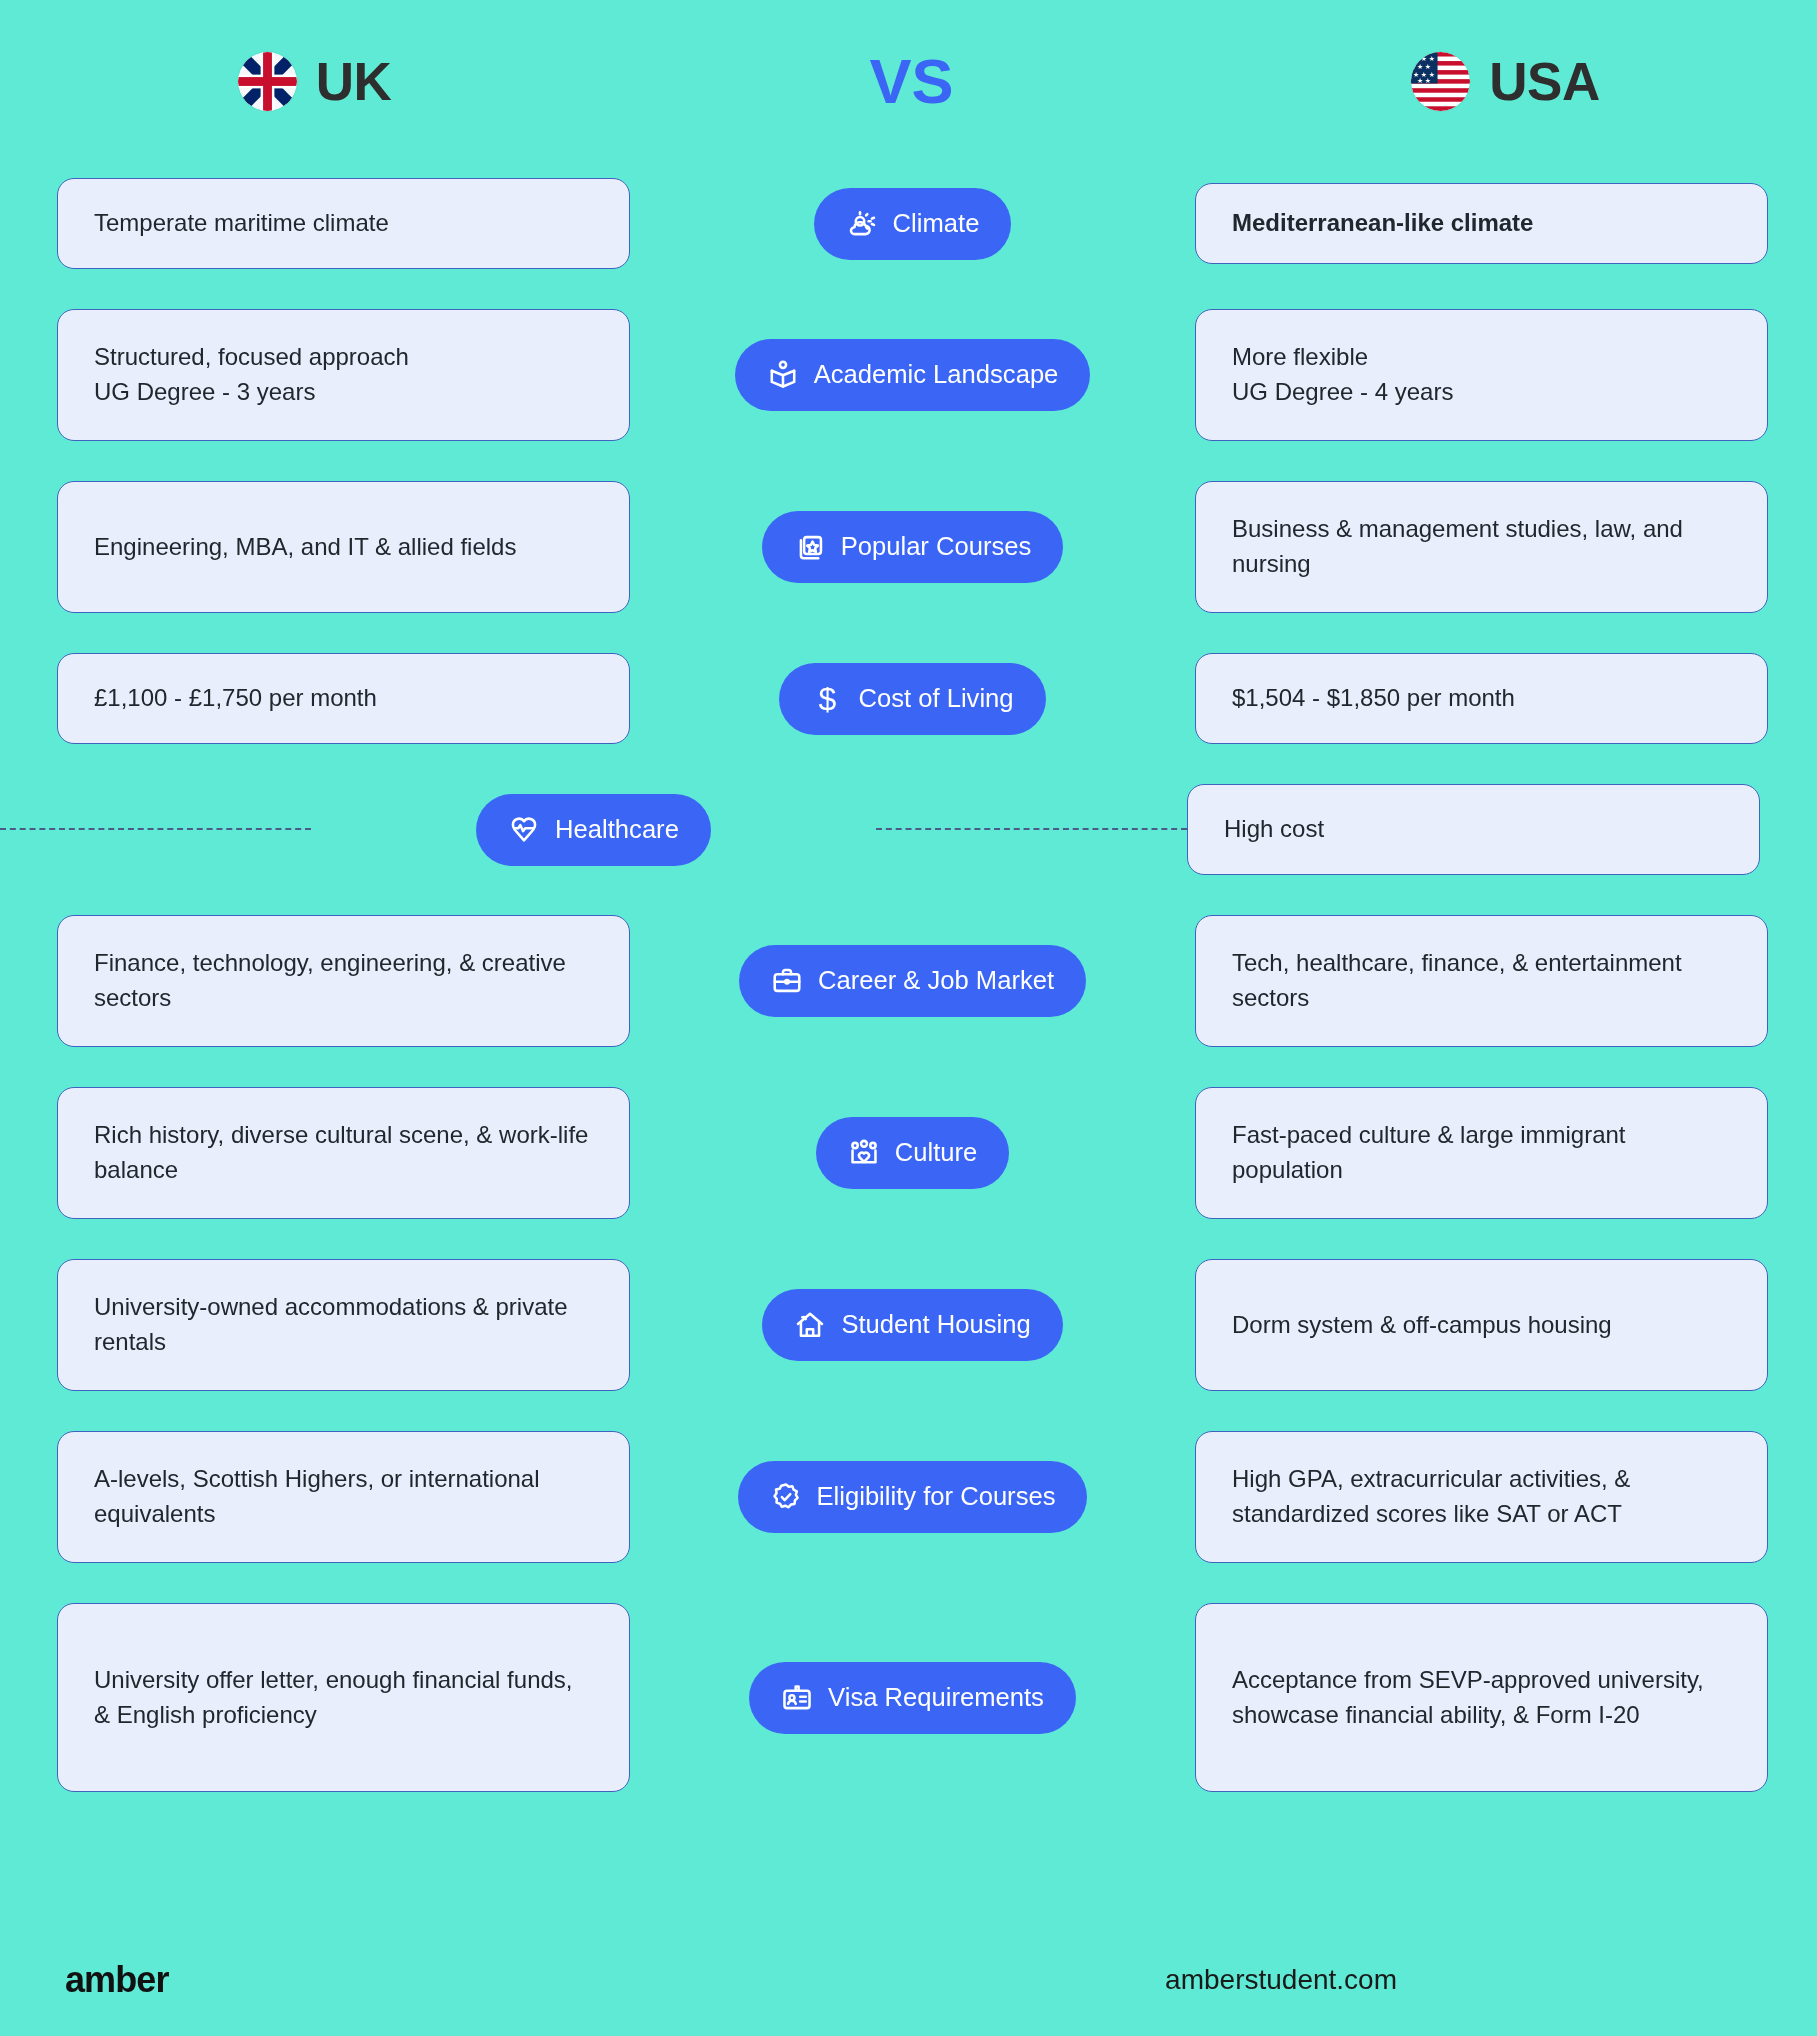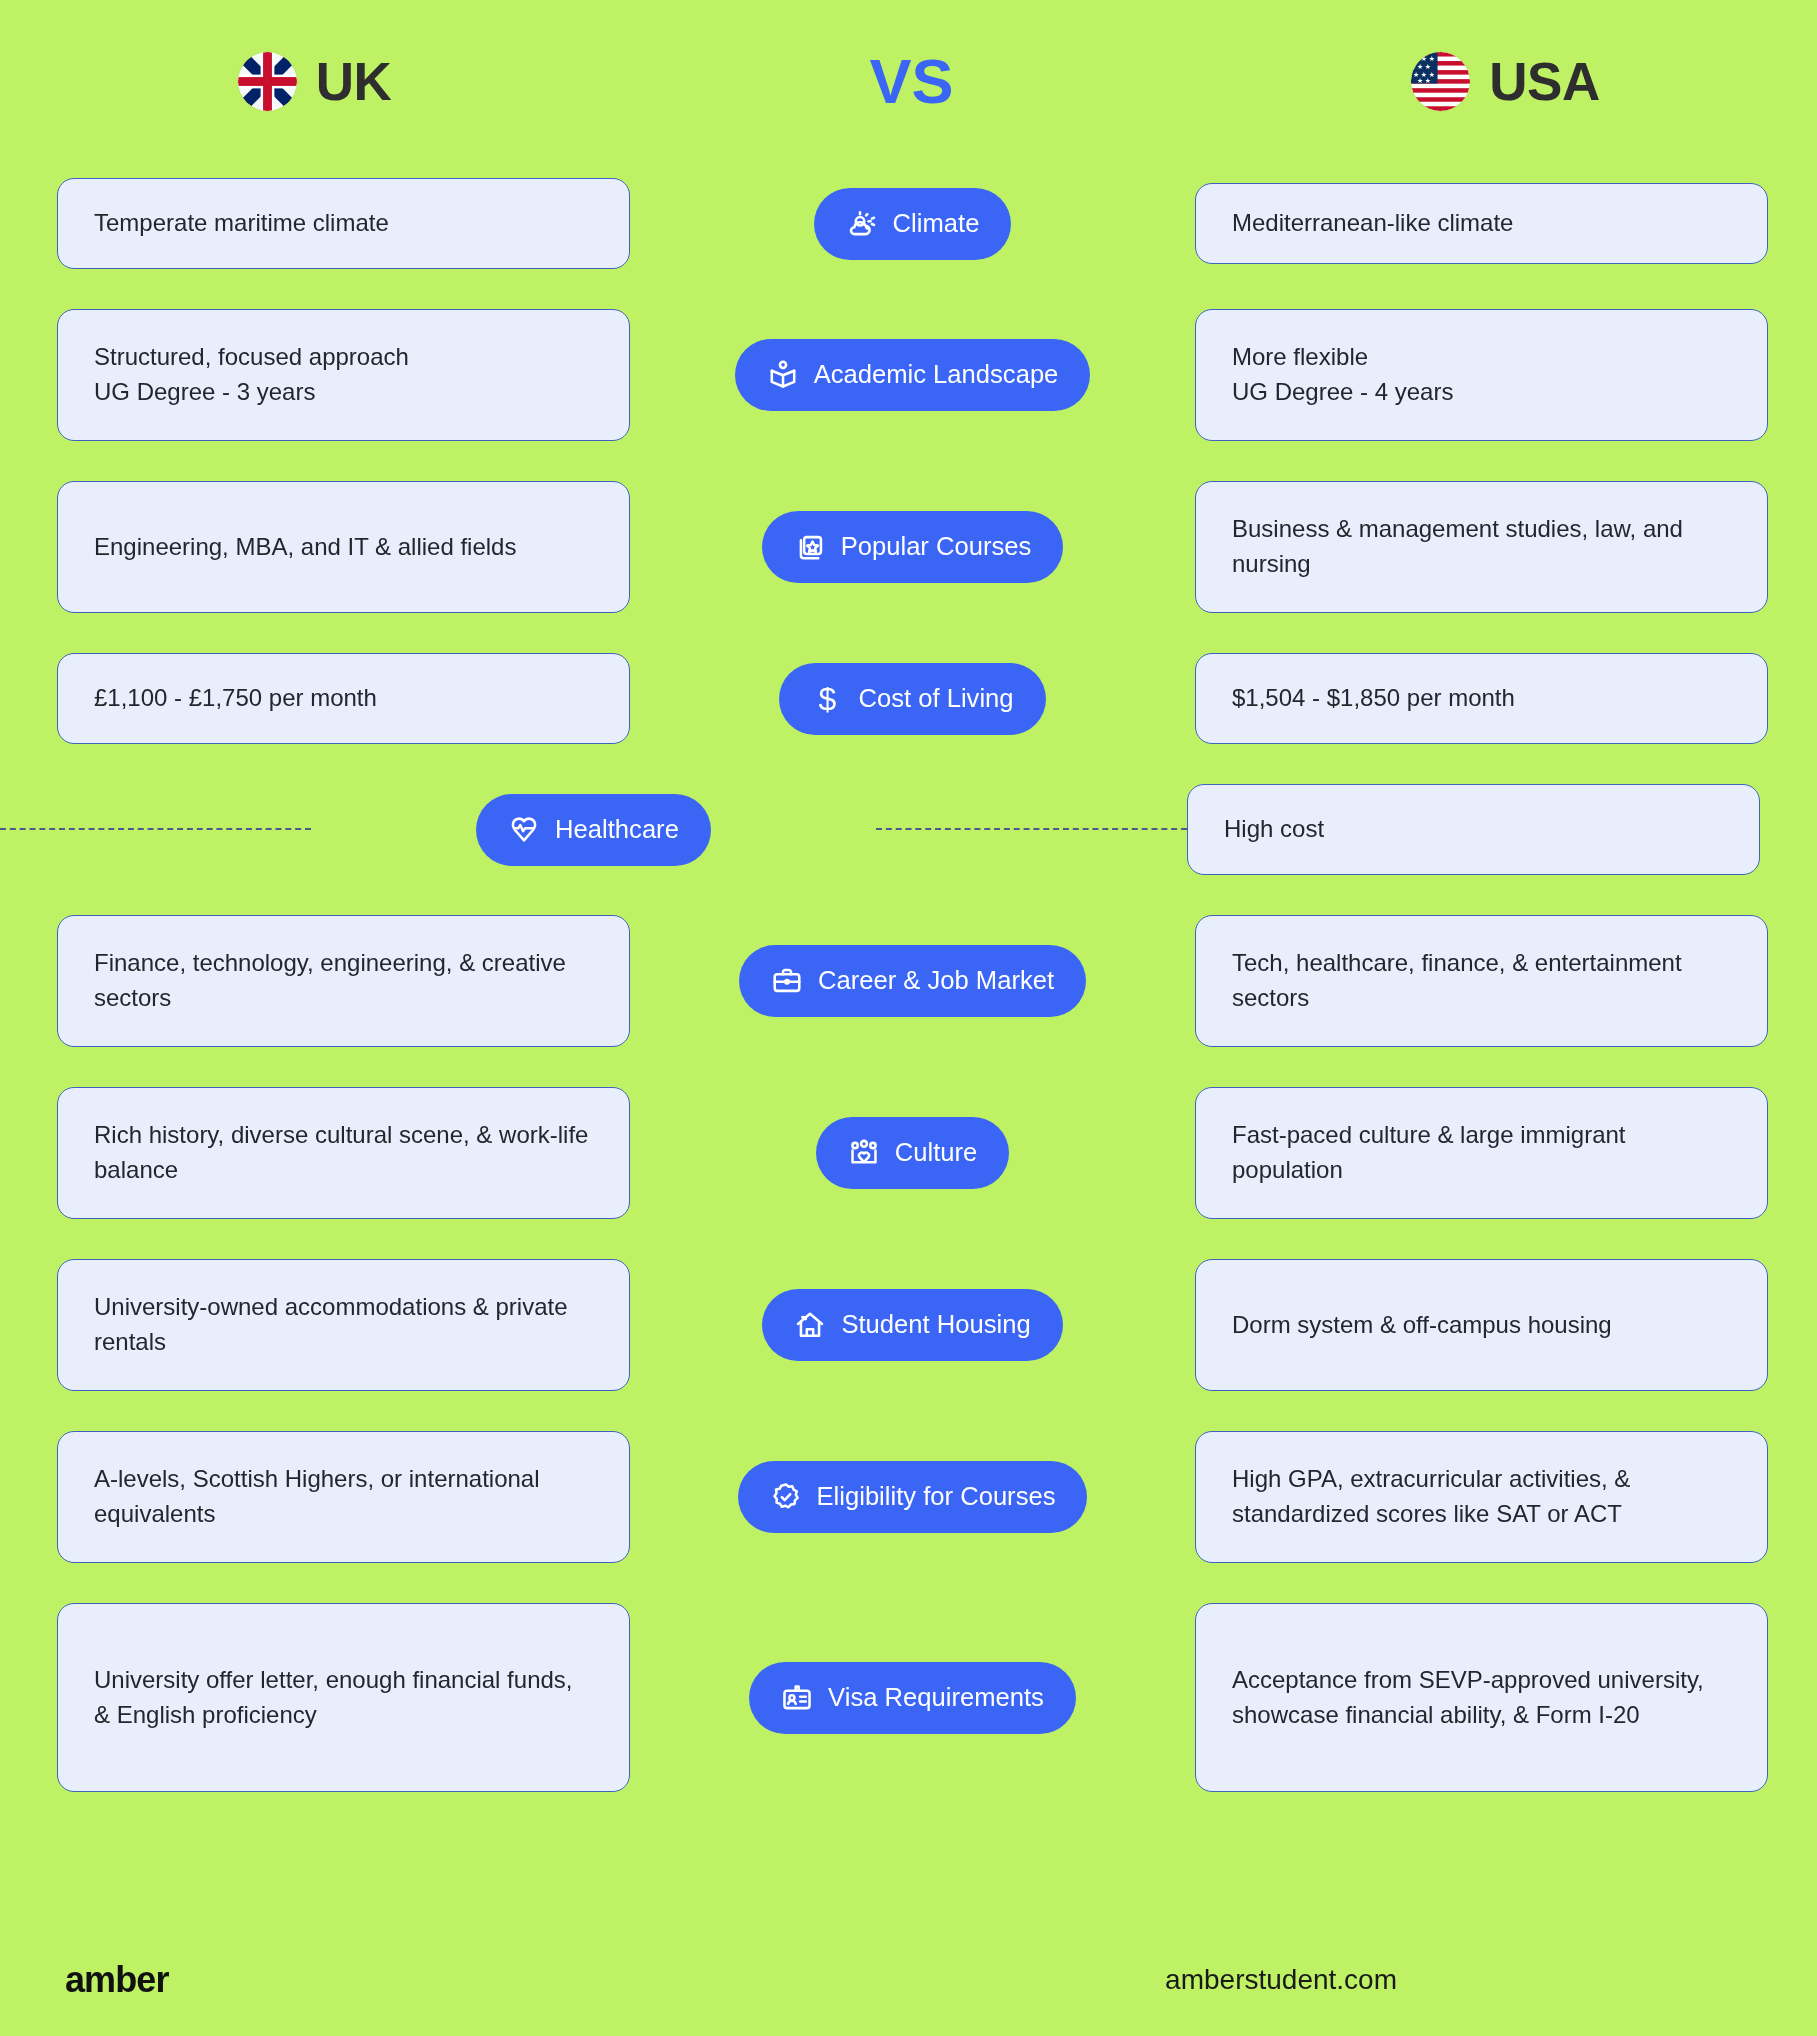--- a/index.html
+++ b/index.html
@@ -8,21 +8,21 @@
     width: 1817px;
     height: 2037px;
     background: #ffffff;
     font-family: "Liberation Sans", sans-serif;
   }
 
   .page {
     position: relative;
     width: 1817px;
     height: 2037px;
-    background: #bef264;
+    background: #5eead4;
     overflow: hidden;
   }
 
   
   .header {
     position: absolute;
     top: 24.6px;
     left: 0;
     width: 1817px;
     height: 114px;
@@ -281,21 +281,21 @@
                 <line x1="21" y1="12.7" x2="19.4" y2="12"></line>
                 <path d="M6.4 19.6h8.1a3.1 3.1 0 0 0 .2-6.2 4.4 4.4 0 0 0-8.4 1 2.6 2.6 0 0 0 .1 5.2z"></path>
               </svg>
             </span>
             <span class="pill-label">Climate</span>
           </div>
         </div>
         <div class="spacer">
           <div class="dash"></div>
         </div>
-        <div class="card card-right" style="height: 81px; margin-right: 57px;">
+        <div class="card card-right" style="height: 81px; margin-right: 57px; font-weight: bold;">
           <div class="card-text">Mediterranean-like climate</div>
         </div>
       </div>
       <div class="row" style="height: 132px; margin-bottom: 40px;">
         <div class="card card-left" style="height: 132px;">
           <div class="card-text">Structured, focused approach
 UG Degree - 3 years</div>
         </div>
         <div class="spacer">
           <div class="dash"></div>

